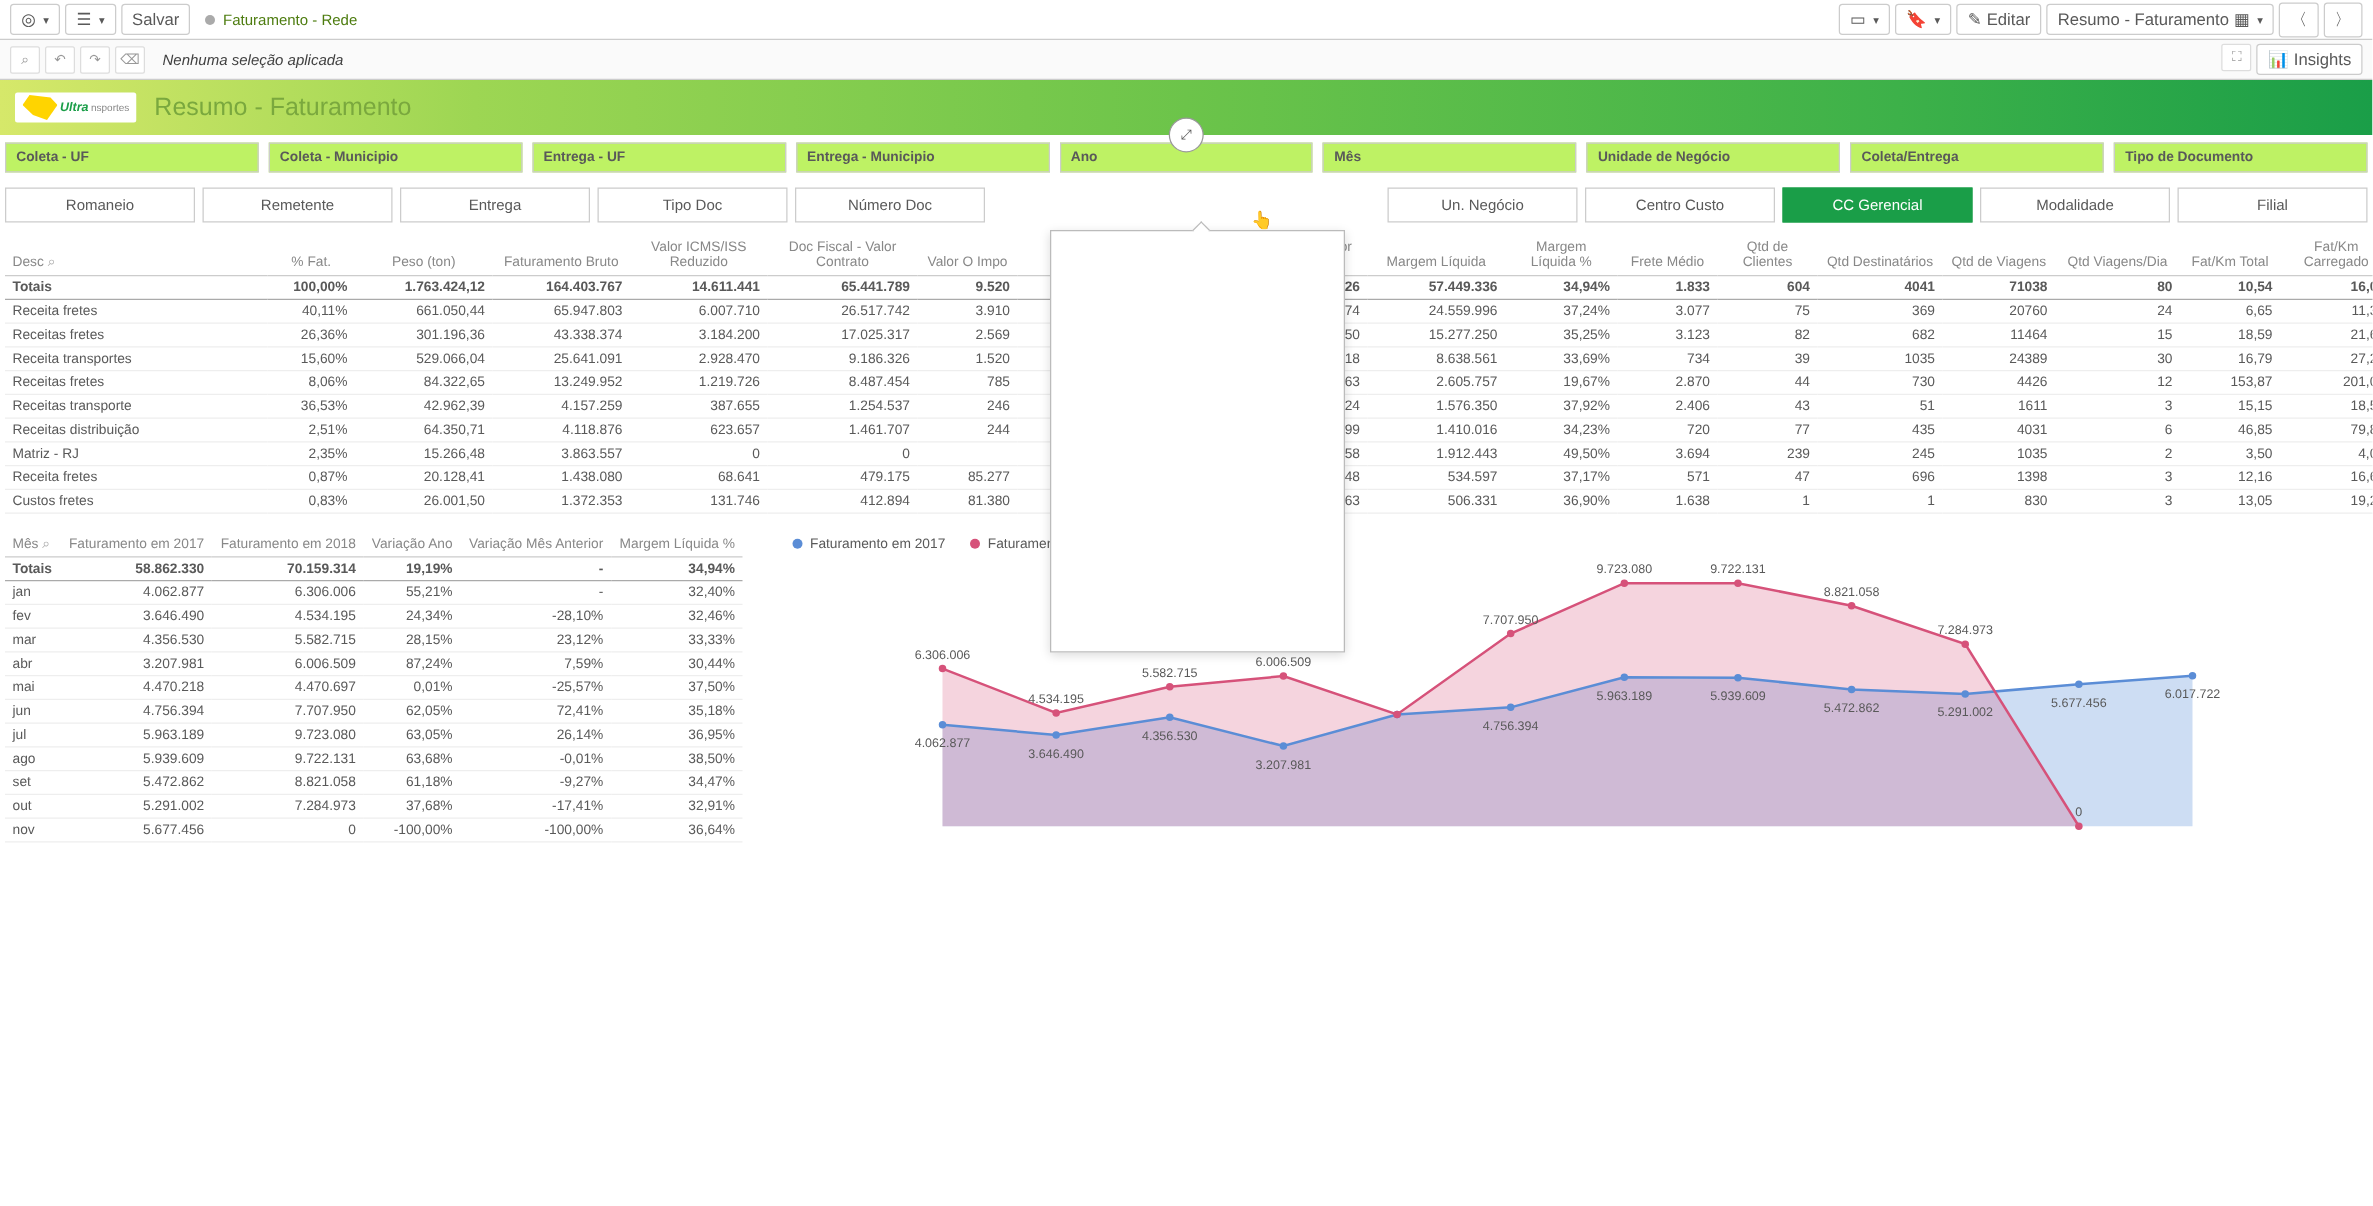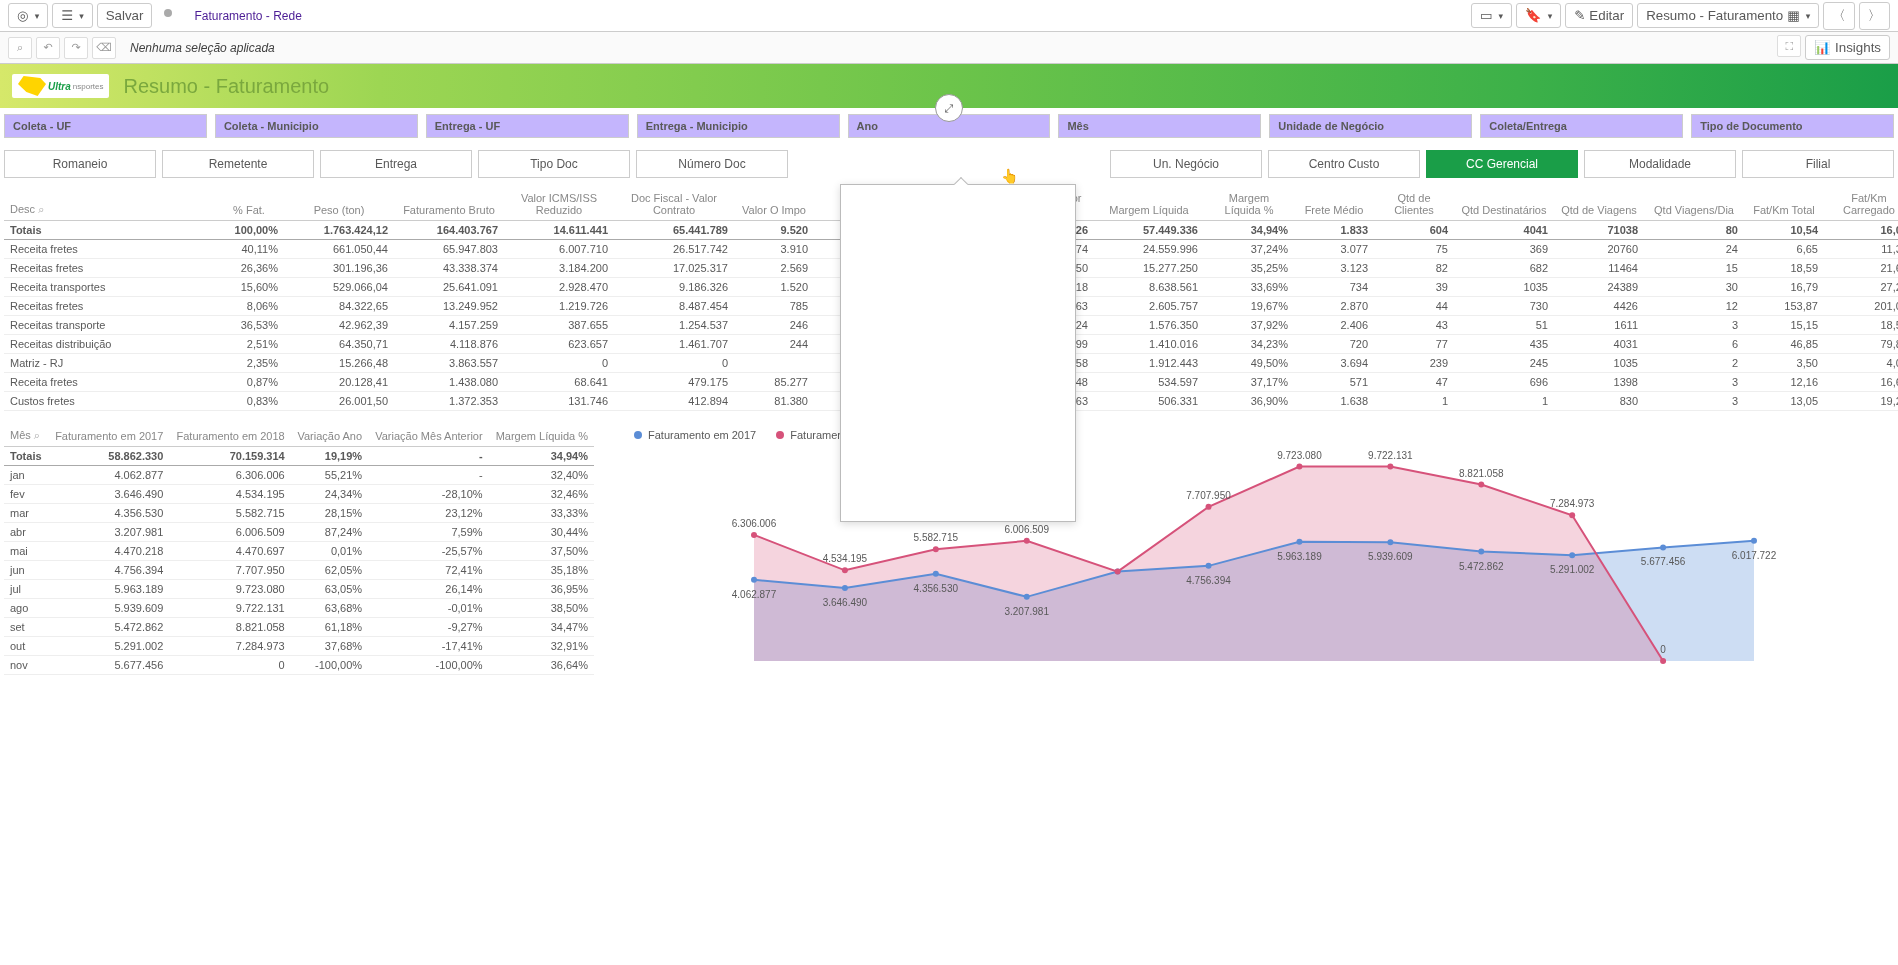--- a/index.html
+++ b/index.html
@@ -1,35 +1,35 @@
 <!DOCTYPE html>
 <html><head>
 <meta charset="utf-8">
 <style>
 * { box-sizing: border-box; margin: 0; padding: 0; }
 body { font-family: Arial, sans-serif; font-size: 12px; color: #595959; background: #fff; width: 1898px; }
 .toolbar { display: flex; align-items: center; padding: 4px 8px; border-bottom: 1px solid #ccc; height: 32px; gap: 4px; }
 .tb-btn { border: 1px solid #ccc; background: #fff; padding: 4px 8px; border-radius: 3px; cursor: pointer; display: inline-flex; align-items: center; gap: 4px; color: #595959; }
 .tb-dropdown::after { content: "▾"; font-size: 9px; margin-left: 2px; }
 .toolbar-right { margin-left: auto; display: flex; gap: 4px; align-items: center; }
-.breadcrumb { color: #4c1d95; margin-left: 8px; display: flex; gap: 22px; }
+.breadcrumb { color: #4d7c0f; margin-left: 8px; display: flex; align-items: center; gap: 6px; }
 .bc-dot { width: 8px; height: 8px; background: #aaa; border-radius: 50%; display: inline-block; }
 .selection-bar { display: flex; align-items: center; padding: 4px 8px; border-bottom: 1px solid #ccc; height: 32px; gap: 4px; background: #fafafa; }
 .sel-btn { border: 1px solid #ddd; background: #fff; padding: 4px 6px; border-radius: 2px; cursor: pointer; color: #999; font-size: 11px; width: 24px; height: 22px; display: inline-flex; align-items: center; justify-content: center; }
 .sel-text { color: #404040; margin-left: 10px; font-style: italic; }
 .sel-right { margin-left: auto; display: flex; gap: 4px; }
 .header-banner { height: 44px; background: linear-gradient(90deg, #d6e86a 0%, #9dd653 20%, #6cc44a 50%, #3db149 80%, #1a9e48 100%); display: flex; align-items: center; padding: 0 12px; position: relative; }
 .logo-box { background: #fff; padding: 2px 6px; border-radius: 2px; display: flex; align-items: center; gap: 2px; }
 .logo-map { width: 28px; height: 20px; background: #ffd400; clip-path: polygon(20% 0, 80% 10%, 100% 40%, 70% 100%, 30% 80%, 0 40%); }
 .logo-text { color: #1a9e48; font-weight: bold; font-size: 10px; font-style: italic; }
 .logo-text2 { color: #888; font-size: 8px; }
 .banner-title { color: #7aa83e; font-size: 20px; font-weight: normal; margin-left: 14px; }
 .expand-circle { position: absolute; left: 50%; transform: translateX(-50%); bottom: -14px; width: 28px; height: 28px; background: #fff; border: 1px solid #999; border-radius: 50%; display: flex; align-items: center; justify-content: center; font-size: 11px; cursor: pointer; z-index: 5; }
 .filter-row { display: flex; gap: 8px; padding: 6px 4px; flex-wrap: nowrap; }
-.filter-box { border: 1px solid #ccc; padding: 5px 8px; font-size: 11px; font-weight: bold; color: #595959; cursor: pointer; background: #c4b5fd; flex: 1; min-width: 0; white-space: nowrap; overflow: hidden; }
+.filter-box { border: 1px solid #ccc; padding: 5px 8px; font-size: 11px; font-weight: bold; color: #595959; cursor: pointer; background: #bef264; flex: 1; min-width: 0; white-space: nowrap; overflow: hidden; }
 .dim-row { display: flex; gap: 6px; padding: 6px 4px; }
 .dim-btn { border: 1px solid #ccc; padding: 6px 8px; font-size: 12px; color: #595959; cursor: pointer; background: #fff; flex: 1; text-align: center; white-space: nowrap; }
 .dim-btn.active { background: #1a9e48; color: #fff; border-color: #1a9e48; }
 .popover { position: absolute; background: #fff; border: 1px solid #bbb; box-shadow: 0 2px 8px rgba(0,0,0,0.15); z-index: 10; }
 .popover-arrow { position: absolute; width: 10px; height: 10px; background: #fff; border-left: 1px solid #bbb; border-top: 1px solid #bbb; transform: rotate(45deg); top: -6px; }
 .cursor { position: absolute; font-size: 14px; z-index: 20; }
 .table-wrap { padding: 4px; }
 .main-table { width: 100%; border-collapse: collapse; font-size: 11px; color: #595959; table-layout: fixed; }
 .main-table th { font-weight: normal; color: #888; padding: 4px 6px; border-bottom: 1px solid #ccc; vertical-align: bottom; }
 .main-table th.left { text-align: left; }

